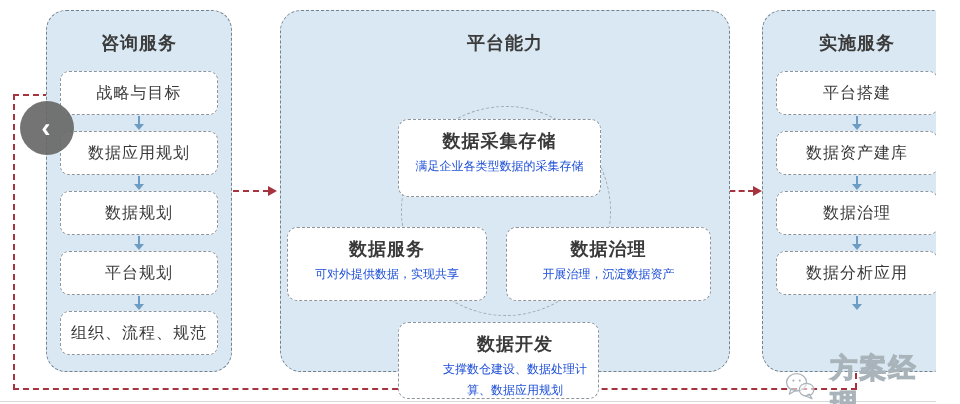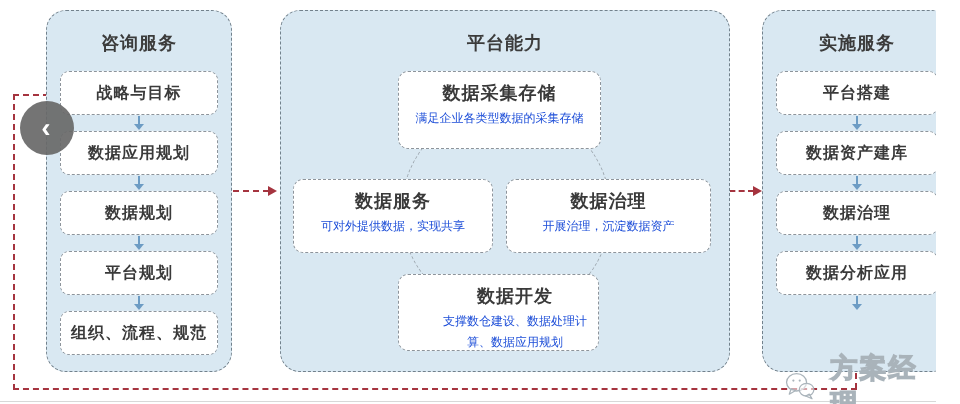--- a/index.html
+++ b/index.html
@@ -16,39 +16,39 @@
   
   .panel {
     position:absolute;
     top:10px; height:362px;
     background:#d9e8f2;
     border:1px dashed #72818c;
     border-radius:20px;
   }
   .panel-left  { left:46px;  width:186px; }
   .panel-right { left:762px; width:190px; }
-  .panel-center{ left:280px; width:450px; }
+  .panel-center{ left:280px; width:450px;border-radius:21px; }
   .panel h2 {
     padding-top:18px;
     text-align:center;
     font-size:18px;
     font-weight:bold;
     color:#3b3b3b;
     letter-spacing:1px;
     line-height:28px;
   }
   
   .col { margin-top:14px; padding:0 13px; }
   .node {
     height:44px;
     background:#ffffff;
     border:1px dashed #8d949b;
     border-radius:9px;
     display:flex; align-items:center; justify-content:center;
-    font-size:16px; font-weight:700; color:#3a3a3a;
+    font-size:16px; font-weight:400; color:#3a3a3a;
     letter-spacing:1px;
   }
   .v-arrow { position:relative; height:16px; width:100%; }
   .v-arrow::before {
     content:""; position:absolute; left:calc(50% - 1px); top:1px;
     height:9px; border-left:2px solid #6d9cc4;
   }
   .v-arrow::after {
     content:""; position:absolute; left:calc(50% - 5px); top:9px;
     border-left:5px solid transparent; border-right:5px solid transparent;
@@ -62,32 +62,33 @@
     border-radius:50%;
     z-index:1;
   }
   .cap {
     position:absolute; z-index:2;
     background:#ffffff;
     border:1px dashed #8d949b;
     border-radius:10px;
     padding:8px 10px 6px;
     text-align:center;
+    margin-top:48px;
   }
   .cap .cap-title {
     font-size:18px; font-weight:bold; color:#3a3a3a;
     letter-spacing:1px; line-height:26px;
   }
   .cap .cap-desc {
     margin-top:2px;
     font-size:12px; font-weight:500; color:#1d4ed8;
     line-height:21px;
   }
   .cap-top    { left:117px; top:60px;  width:203px; height:78px; }
-  .cap-left   { left:12px;  top:168px; width:200px; height:74px; }
+  .cap-left   { left:6px;  top:168px; width:200px; height:74px; }
   .cap-right  { left:225px; top:168px; width:205px; height:74px; }
   .cap-bottom { left:117px; top:263px; width:201px; height:77px;padding-left:43px; }
   
   .red-h { position:absolute; height:0; border-top:2px dashed #a5343f; }
   .red-v { position:absolute; width:0;  border-left:2px dashed #a5343f; }
   .red-head-right {
     position:absolute; width:0; height:0;
     border-left:9px solid #a5343f;
     border-top:5px solid transparent; border-bottom:5px solid transparent;
   }

